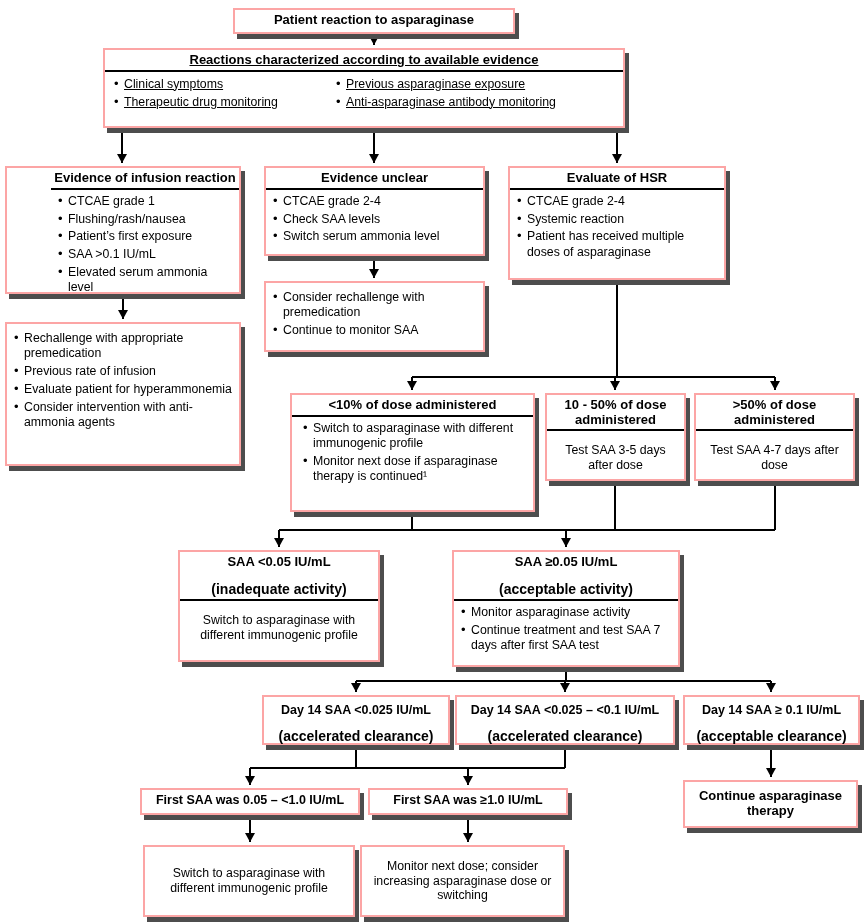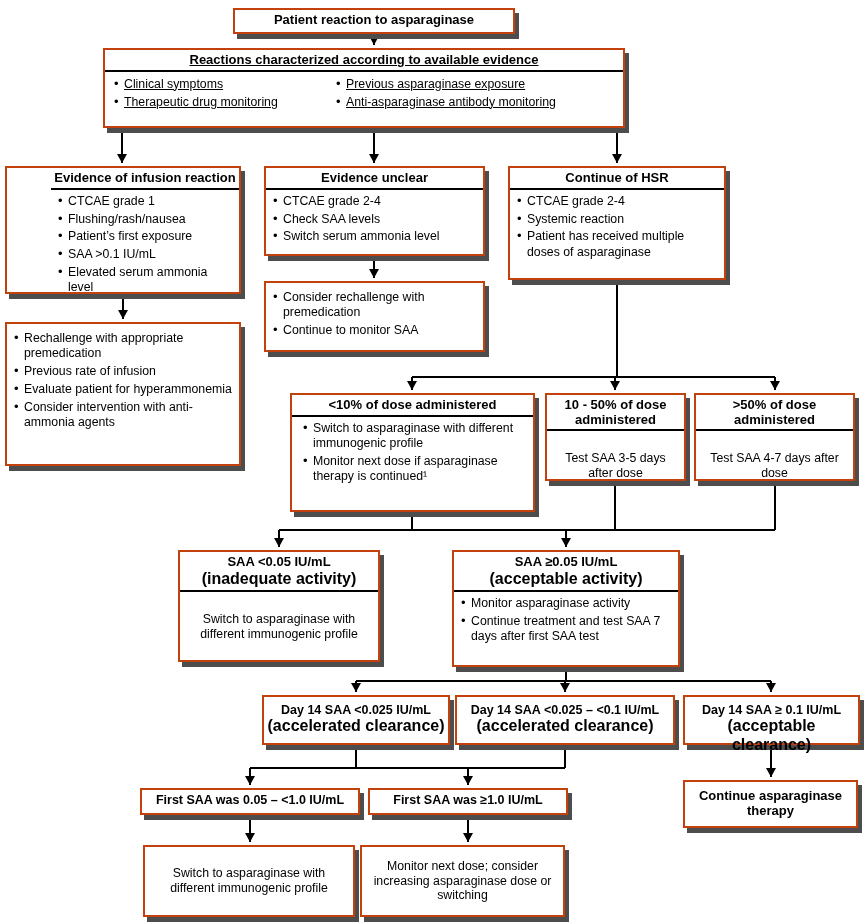--- a/index.html
+++ b/index.html
@@ -2,28 +2,28 @@
 <html><head>
 <meta charset="utf-8">
 <style>
   * { box-sizing: border-box; }
   html,body { margin:0; padding:0; background:#ffffff; }
   body { font-family:"Liberation Sans", sans-serif; color:#000; }
   .canvas { position:relative; width:864px; height:924px; background:#fff; overflow:hidden; }
   svg.connectors { position:absolute; left:0; top:0; z-index:1; }
   .node {
     position:absolute; z-index:2; background:#fff;
-    border:2px solid #c2410c; box-shadow:4px 5px 0 #4d4d4d;
+    border:2px solid #fca5a5; box-shadow:4px 5px 0 #4d4d4d;
     font-size:12.3px; line-height:1.2;
   }
   .node-header { font-weight:bold; text-align:center; padding:3px 3px 2px; font-size:13px; line-height:1.13; }
   .with-body > .node-header { border-bottom:2px solid #000; }
-  .node-header .sub { font-size:16px; line-height:1.15; }
+  .node-header .sub { font-size:14px; line-height:1.15;margin-top:11px; }
   .compact .node-header { font-size:12.5px; padding:3px 1px 2px; }
-  .node-body { padding:20px 6px; }
+  .node-body { padding:12px 6px; }
   .node-body.center { text-align:center; }
   ul.bullets { list-style:none; margin:4px 6px; padding:0; }
   ul.bullets li { position:relative; padding-left:11px; margin:0 0 2.5px 0; text-align:left; line-height:1.25; }
   ul.bullets li::before { content:"\2022"; position:absolute; left:1px; top:-1px; font-size:13px; }
   .two-col { display:flex; padding:2px 6px 2px 8px; }
   .two-col ul.bullets { margin:3px 0; }
   .two-col ul.bullets:first-child { width:222px; flex:none; }
   .two-col ul.bullets:last-child { flex:1; }
   .pad-sides { padding-left:14px; padding-right:14px; }
   .vcenter { display:flex; flex-direction:column; justify-content:center; }
@@ -105,21 +105,21 @@
   <div class="node with-body" style="left:264px;top:166px;width:221px;height:90px;">
     <div class="node-header">Evidence unclear</div>
     <ul class="bullets">
       <li>CTCAE grade 2-4</li>
       <li>Check SAA levels</li>
       <li>Switch serum ammonia level</li>
     </ul>
   </div>
 
   <div class="node with-body" style="left:508px;top:166px;width:218px;height:114px;">
-    <div class="node-header">Continue of HSR</div>
+    <div class="node-header">Evaluate of HSR</div>
     <ul class="bullets">
       <li>CTCAE grade 2-4</li>
       <li>Systemic reaction</li>
       <li>Patient has received multiple doses of asparaginase</li>
     </ul>
   </div>
 
   <div class="node" style="left:5px;top:322px;width:236px;height:144px;">
     <ul class="bullets" style="margin-top:7px;">
       <li>Rechallenge with appropriate premedication</li>

